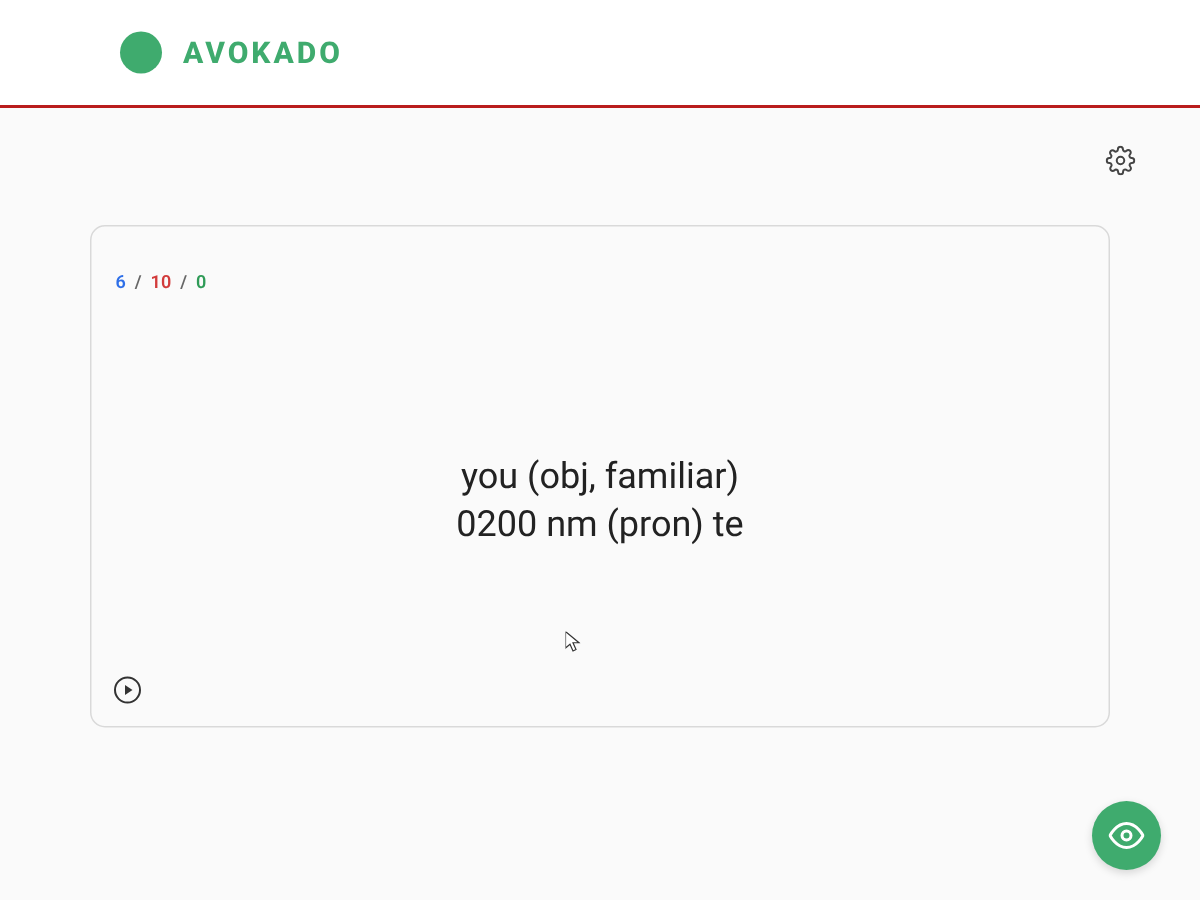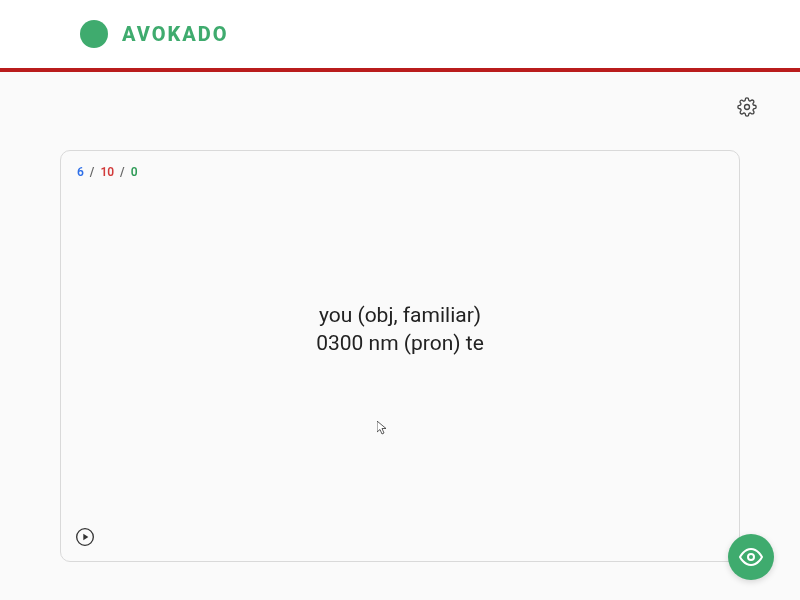--- a/index.html
+++ b/index.html
@@ -10,21 +10,21 @@
       height: 600px;
       overflow: hidden;
       position: relative;
     }
     .header {
       background: #ffffff;
       height: 72px;
       display: flex;
       align-items: center;
       padding: 0 80px;
-      border-bottom: 4px solid #b91c1c;
+      border-bottom: 2px solid #b91c1c;
     }
     .logo-circle {
       width: 28px;
       height: 28px;
       border-radius: 50%;
       background: #3fab6e;
       margin-right: 14px;
     }
     .brand {
       font-size: 20px;
@@ -47,39 +47,39 @@
       align-items: center;
       justify-content: center;
       cursor: pointer;
       color: #444;
     }
     .card {
       margin-top: 48px;
       background: #fafafa;
       border: 1px solid #d9d9d9;
       border-radius: 10px;
-      height: 412px;
+      height: 335px;
       position: relative;
-      padding: 14px 16px;
+      padding: 30px 16px;
     }
     .stats {
       font-size: 12px;
       font-weight: 600;
     }
     .stat-blue { color: #2e6fe8; }
     .stat-red { color: #d23b3b; }
     .stat-green { color: #2f9b57; }
     .stat-sep { color: #666; margin: 0 3px; }
     .card-text {
       position: absolute;
       top: 150px;
       left: 0;
       width: 100%;
       text-align: center;
-      font-size: 21px;
+      font-size: 24px;
       color: #222;
       line-height: 1.35;
       font-weight: 400;
     }
     .play-btn {
       position: absolute;
       left: 12px;
       bottom: 12px;
       width: 24px;
       height: 24px;
@@ -133,21 +133,21 @@
     <div class="stats">
       <span class="stat-blue">6</span>
       <span class="stat-sep">/</span>
       <span class="stat-red">10</span>
       <span class="stat-sep">/</span>
       <span class="stat-green">0</span>
     </div>
 
     <div class="card-text">
       <div>you (obj, familiar)</div>
-      <div>0300 nm (pron) te</div>
+      <div>0200 nm (pron) te</div>
     </div>
 
     <div class="play-btn">
       <svg width="20" height="20" viewBox="0 0 24 24" fill="none" stroke="currentColor" stroke-width="1.6" stroke-linecap="round" stroke-linejoin="round">
         <circle cx="12" cy="12" r="10"></circle>
         <polygon points="10 8 16 12 10 16 10 8" fill="currentColor" stroke="none"></polygon>
       </svg>
     </div>
   </div>
 </div>

